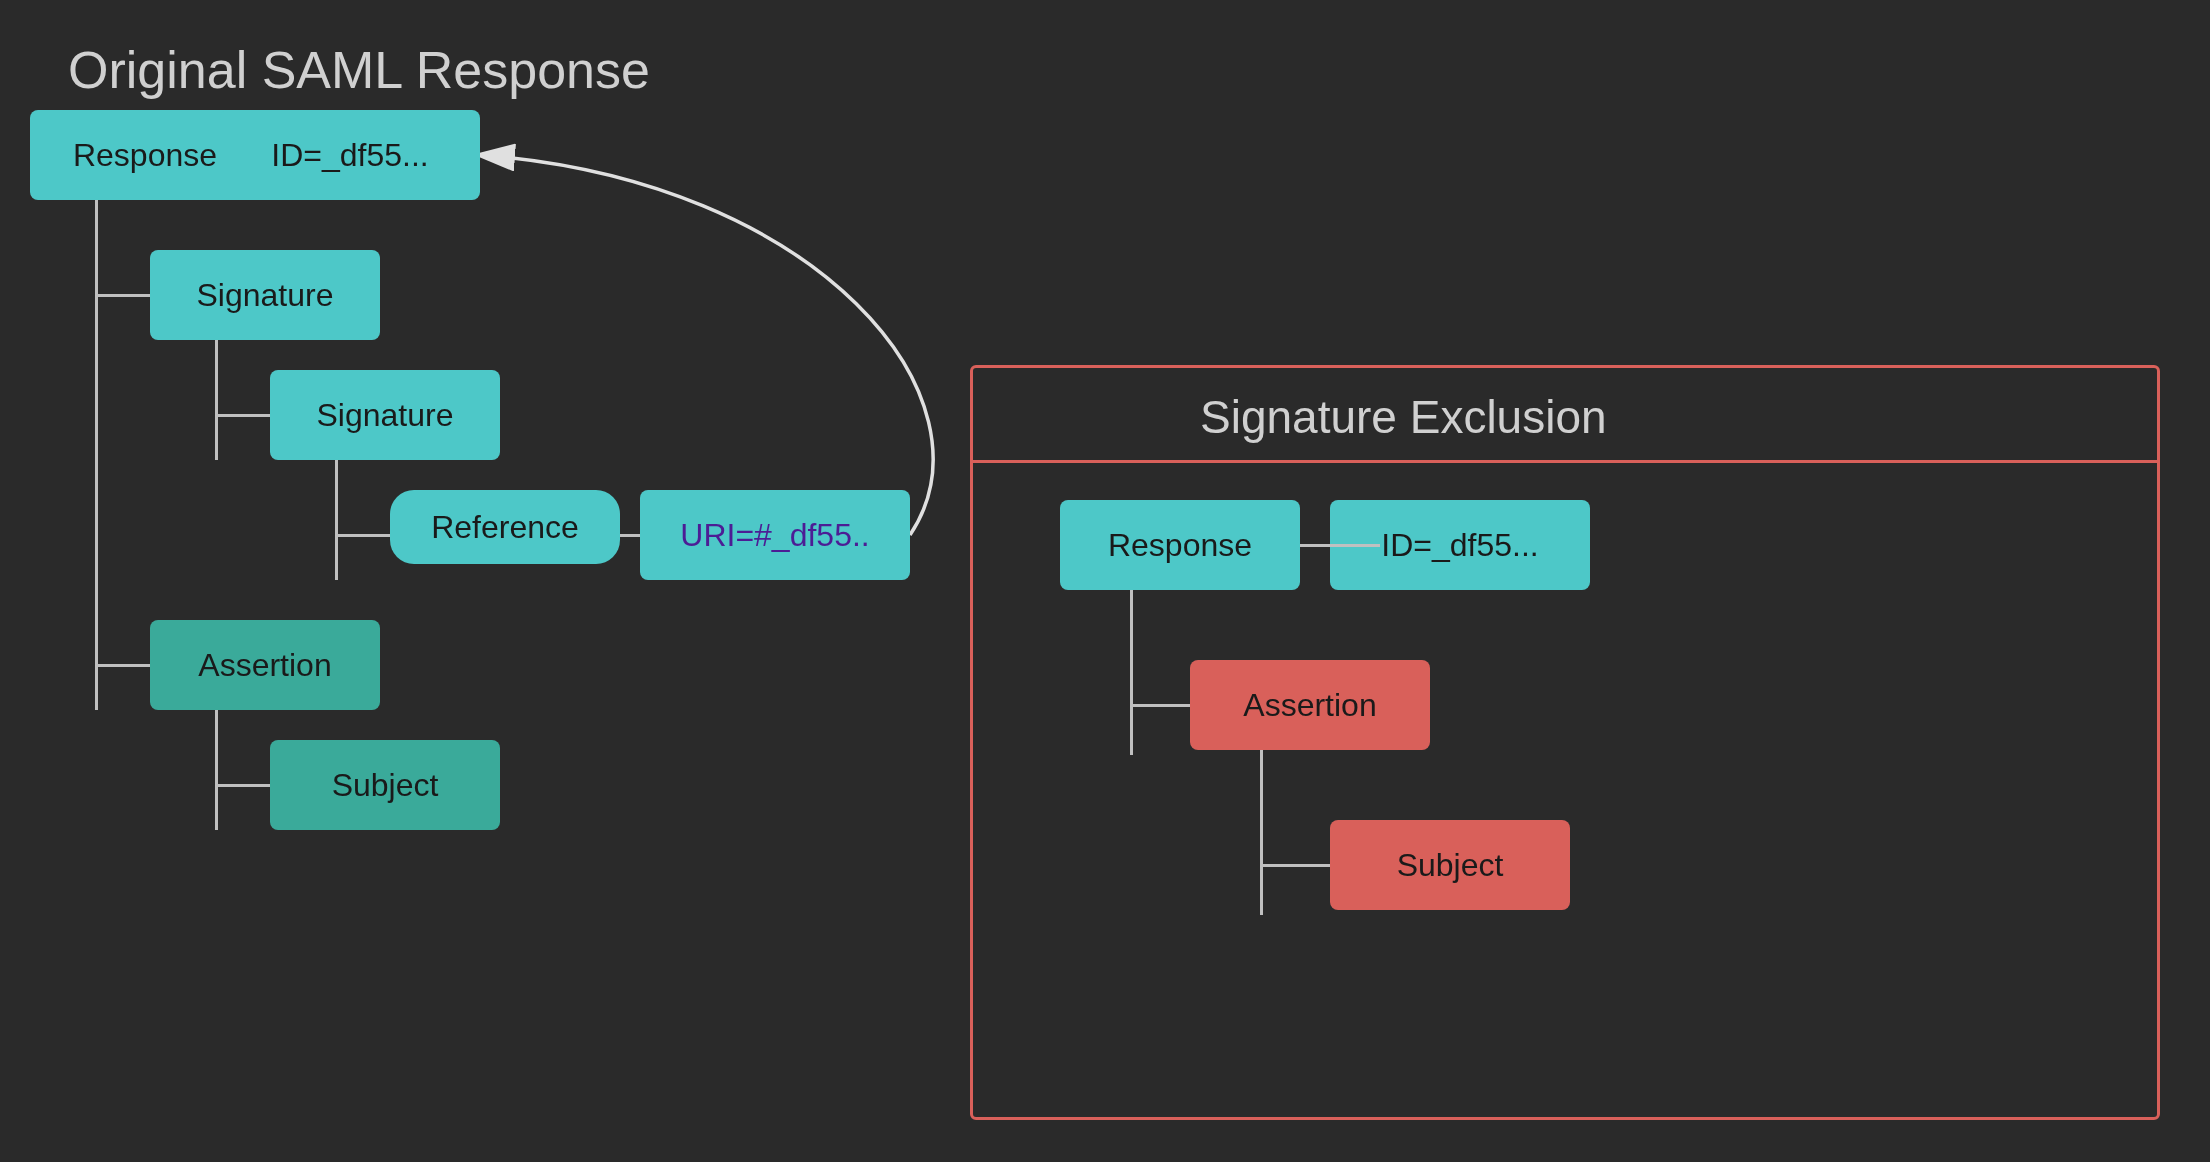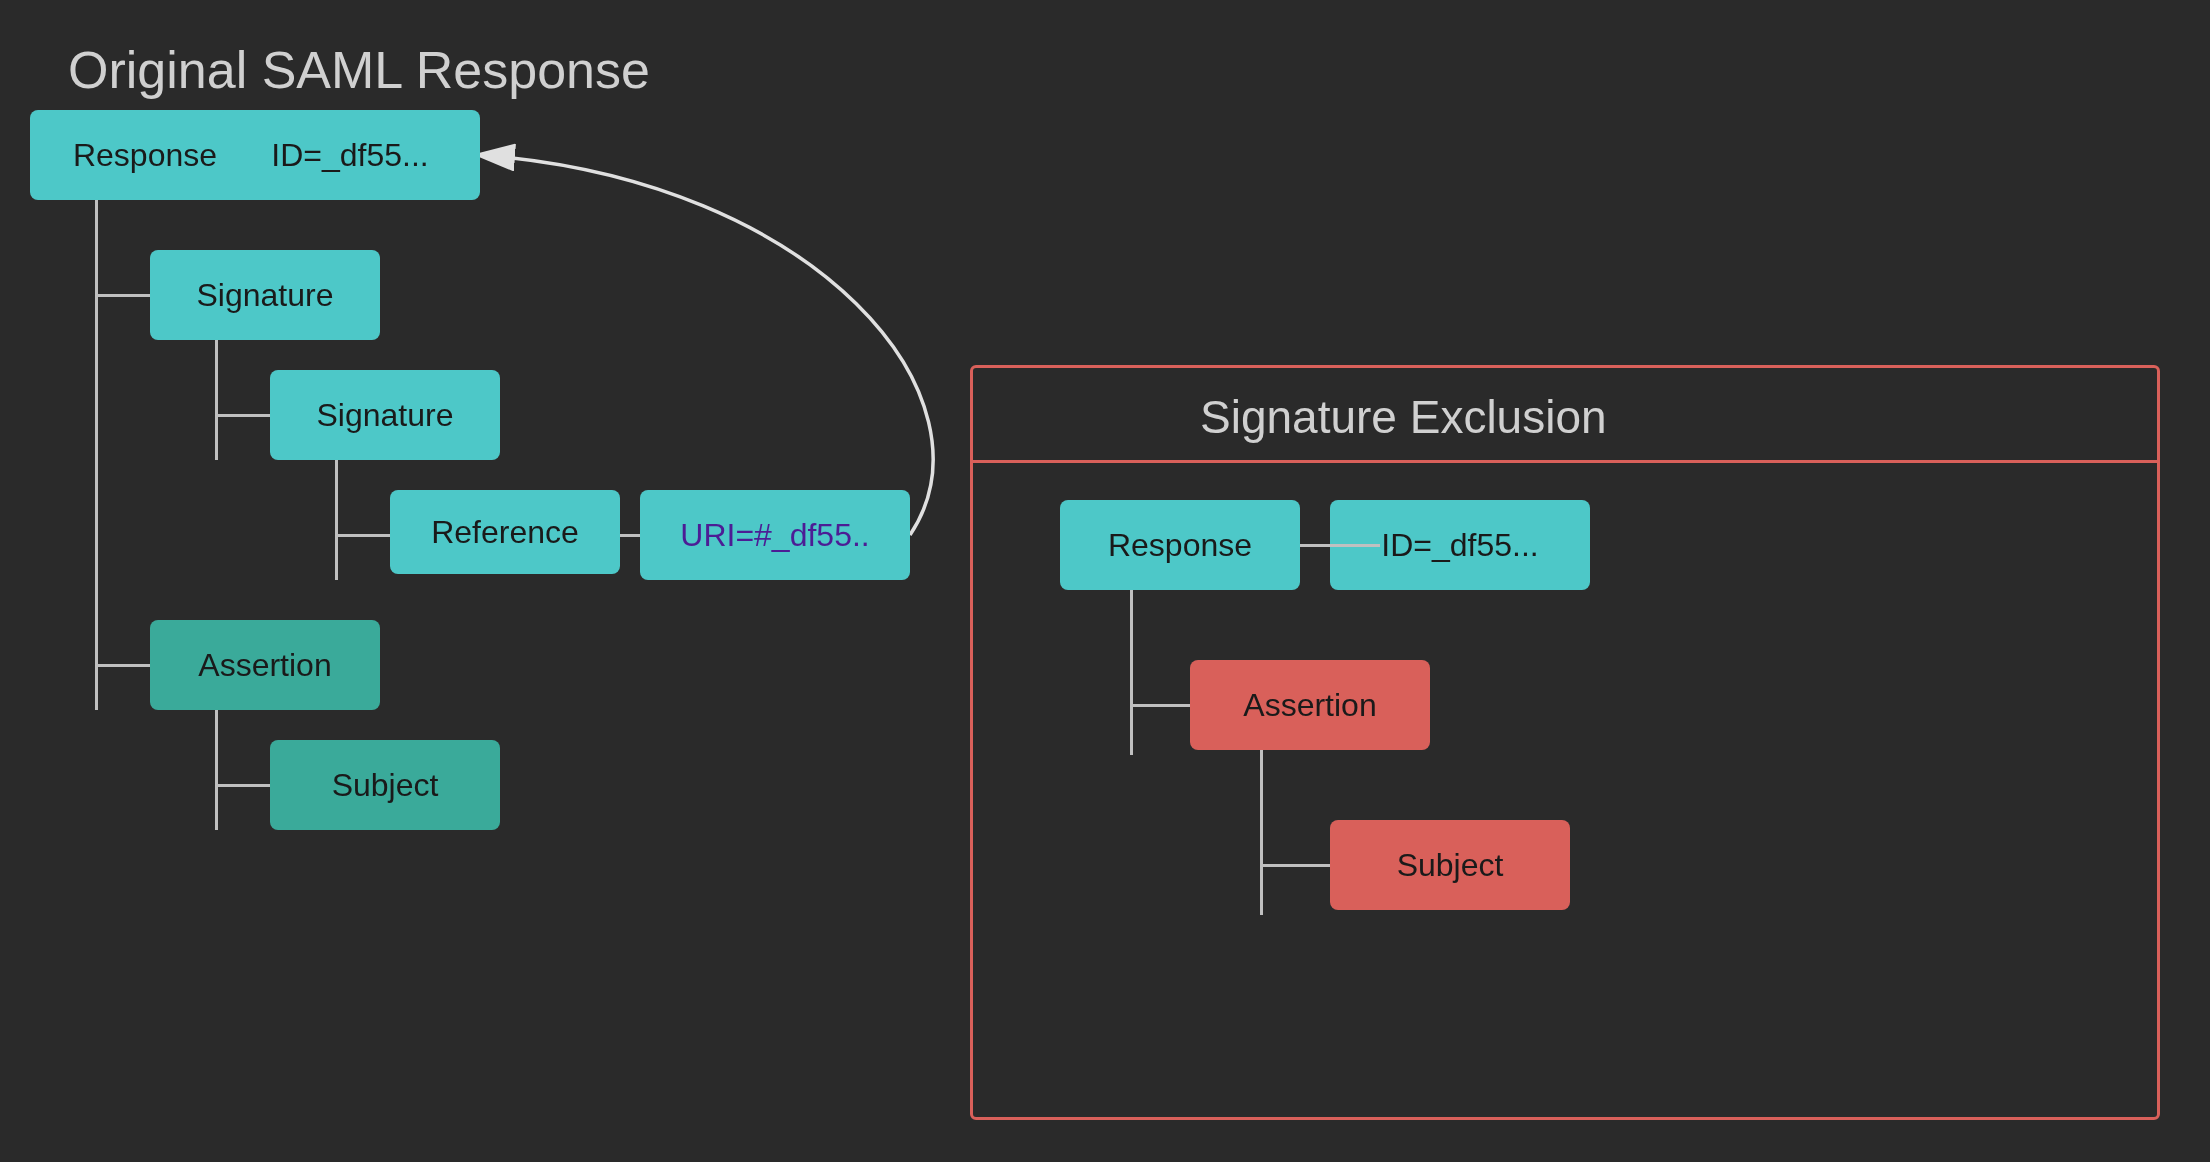--- a/index.html
+++ b/index.html
@@ -127,21 +127,21 @@
 <div class="connector connector-h" style="left: 215px; top: 414px; width: 115px;"></div>
 
 <div class="node node-teal" style="left: 270px; top: 370px; width: 230px; height: 90px; font-size: 32px; color: #1a1a1a;">
   <span>Signature</span>
 </div>
 
 <div class="connector connector-v" style="left: 335px; top: 460px; height: 120px;"></div>
 
 <div class="connector connector-h" style="left: 335px; top: 534px; width: 115px;"></div>
 
-<div class="node node-teal" style="left: 390px; top: 490px; width: 230px; height: 84px; font-size: 32px; color: #1a1a1a;">
+<div class="node node-teal" style="left: 390px; top: 490px; width: 230px; height: 74px; font-size: 32px; color: #1a1a1a; border-radius: 24px;">
   <span>Reference</span>
 </div>
 
 <div class="connector connector-h" style="left: 620px; top: 534px; width: 60px;"></div>
 
 <div class="node node-teal" style="left: 640px; top: 490px; width: 270px; height: 90px; font-size: 32px; color: #4c1d95;">
   <span>URI=#_df55..</span>
 </div>
 
 <div class="connector connector-v" style="left: 95px; top: 200px; height: 510px;"></div>

